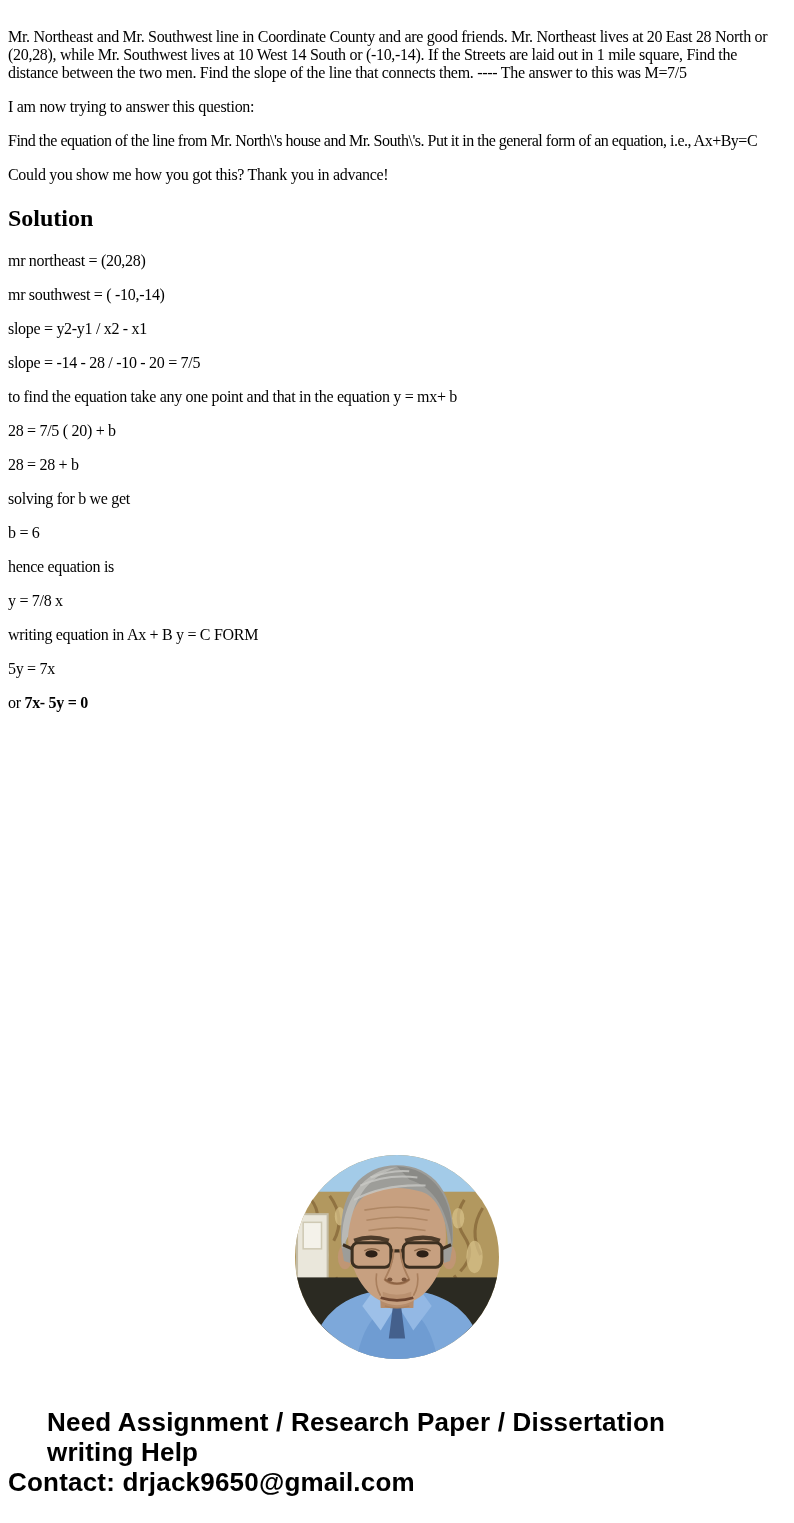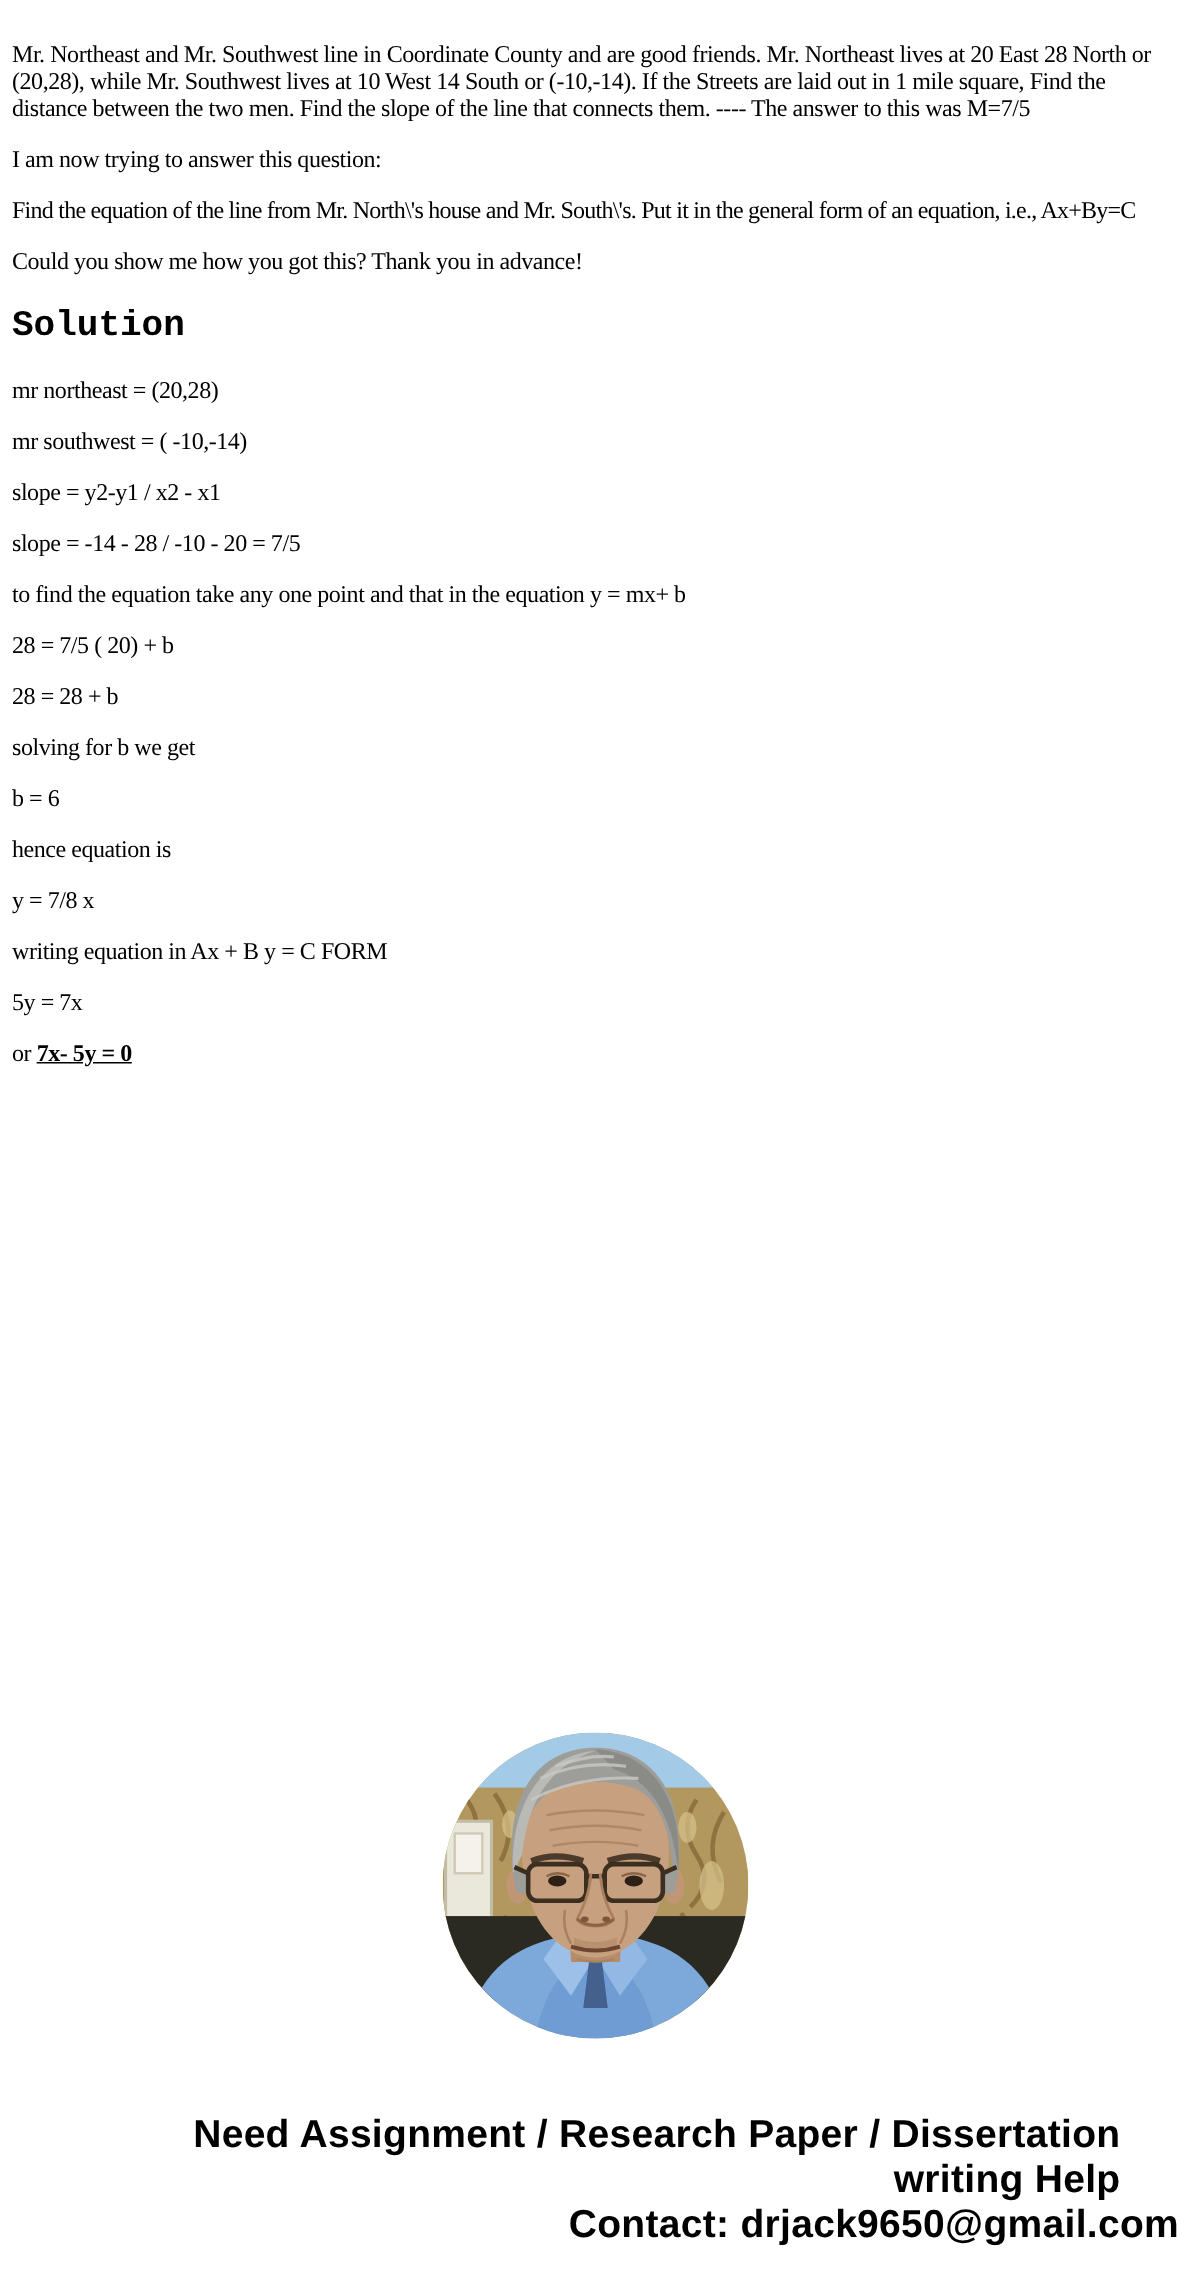--- a/index.html
+++ b/index.html
@@ -16,40 +16,40 @@
     margin: 16px 0;
     line-height: 18px;
     letter-spacing: -0.3px;
   }
   .para.first { margin-top: 20px; }
   .para.bold {
     font-weight: normal;
     letter-spacing: -0.5px;
   }
   h2.solution-heading {
-    font-family: Liberation Mono, monospace;
+    font-family: Liberation Serif, serif;
     font-size: 24px;
     line-height: 28px;
     margin: 20px 0;
     font-weight: bold;
   }
-  .final-answer { font-weight: bold; text-decoration: underline; }
+  .final-answer { font-weight: bold; }
   .avatar-wrap {
     margin: 443px auto 0 auto;
     width: 204px;
     height: 204px;
   }
   .avatar-wrap svg { display: block; }
   .footer {
     margin-top: 48px;
     font-family: "Liberation Sans", sans-serif;
     font-weight: bold;
     font-size: 26px;
     line-height: 30px;
-    text-align: right;
+    text-align: left;
     letter-spacing: 0.2px;
     color: #000000;
   }
   .footer .help-line {
     max-width: 700px;
     margin: 0 auto;
   }
 </style>
 </head>
 <body>

